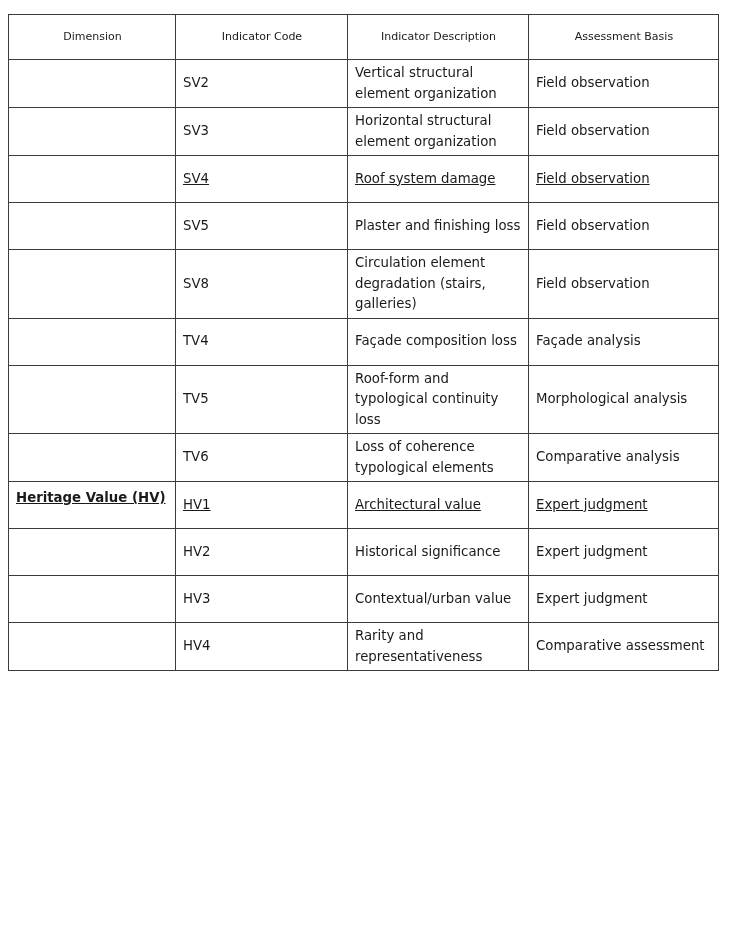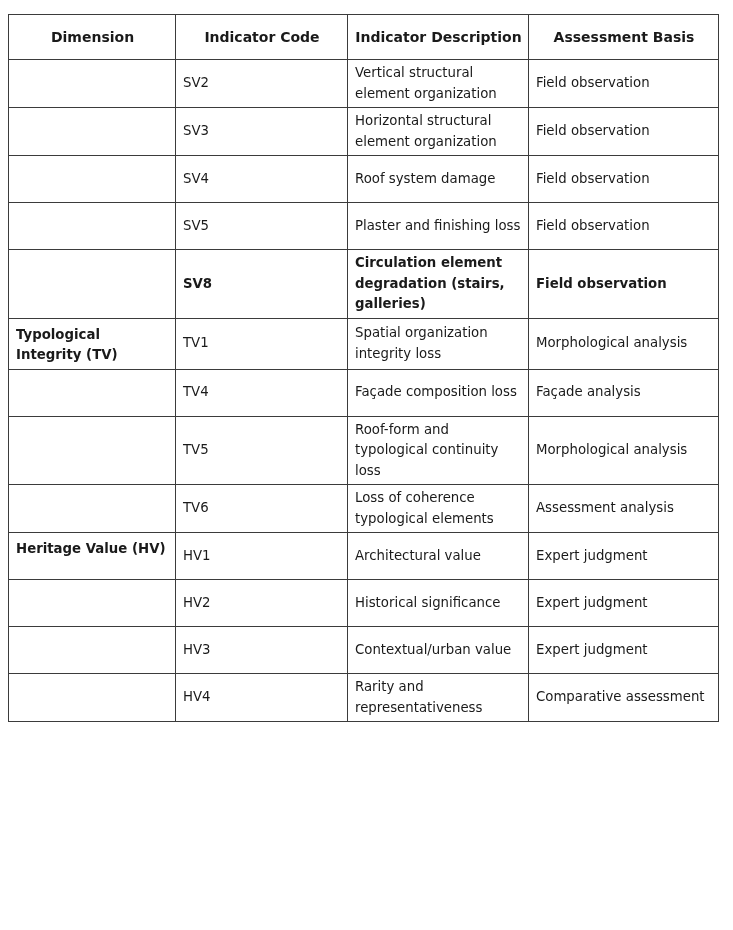--- a/index.html
+++ b/index.html
@@ -49,22 +49,22 @@
     font-size: 13.3px;
     line-height: 20.5px;
     color: #1a1a1a;
     background: #ffffff;
     word-wrap: break-word;
     overflow-wrap: break-word;
   }
 
   table.indicator-table thead th {
     text-align: center;
-    font-weight: bold;
-    font-size: 14px;
+    font-weight: normal;
+    font-size: 11px;
     height: 40px;
     padding-top: 2px;
     padding-bottom: 2px;
   }
 
   table.indicator-table tbody td {
     text-align: left;
   }
 
   table.indicator-table tbody td.dimension-cell {
@@ -72,22 +72,22 @@
     vertical-align: top;
     padding-top: 6px;
   }
 
   table.indicator-table tbody td.dimension-cell.empty-cell {
     font-weight: normal;
   }
 
   
   tr.h2 td { height: 37px; }
-  tr.h1 td { height: 37px; }
-  tr.h3 td { height: 58px; font-weight: bold; }
+  tr.h1 td { height: 37px; text-decoration: underline; }
+  tr.h3 td { height: 58px; }
 </style>
 </head>
 <body>
 
 <div class="page">
   <div class="table-wrap">
     <table class="indicator-table">
       <colgroup>
         <col class="c-dimension">
         <col class="c-code">
@@ -127,42 +127,36 @@
             <td>Plaster and finishing loss</td>
             <td>Field observation</td>
           </tr>
           <tr class="h3">
             <td class="dimension-cell empty-cell"></td>
             <td>SV8</td>
             <td>Circulation element degradation (stairs, galleries)</td>
             <td>Field observation</td>
           </tr>
           <tr class="h2">
-            <td class="dimension-cell">Typological Integrity (TV)</td>
-            <td>TV1</td>
-            <td>Spatial organization integrity loss</td>
-            <td>Morphological analysis</td>
-          </tr>
-          <tr class="h2">
             <td class="dimension-cell empty-cell"></td>
             <td>TV4</td>
             <td>Façade composition loss</td>
             <td>Façade analysis</td>
           </tr>
           <tr class="h2">
             <td class="dimension-cell empty-cell"></td>
             <td>TV5</td>
             <td>Roof-form and typological continuity loss</td>
             <td>Morphological analysis</td>
           </tr>
           <tr class="h2">
             <td class="dimension-cell empty-cell"></td>
             <td>TV6</td>
             <td>Loss of coherence typological elements</td>
-            <td>Assessment analysis</td>
+            <td>Comparative analysis</td>
           </tr>
           <tr class="h1">
             <td class="dimension-cell">Heritage Value (HV)</td>
             <td>HV1</td>
             <td>Architectural value</td>
             <td>Expert judgment</td>
           </tr>
           <tr class="h2">
             <td class="dimension-cell empty-cell"></td>
             <td>HV2</td>

